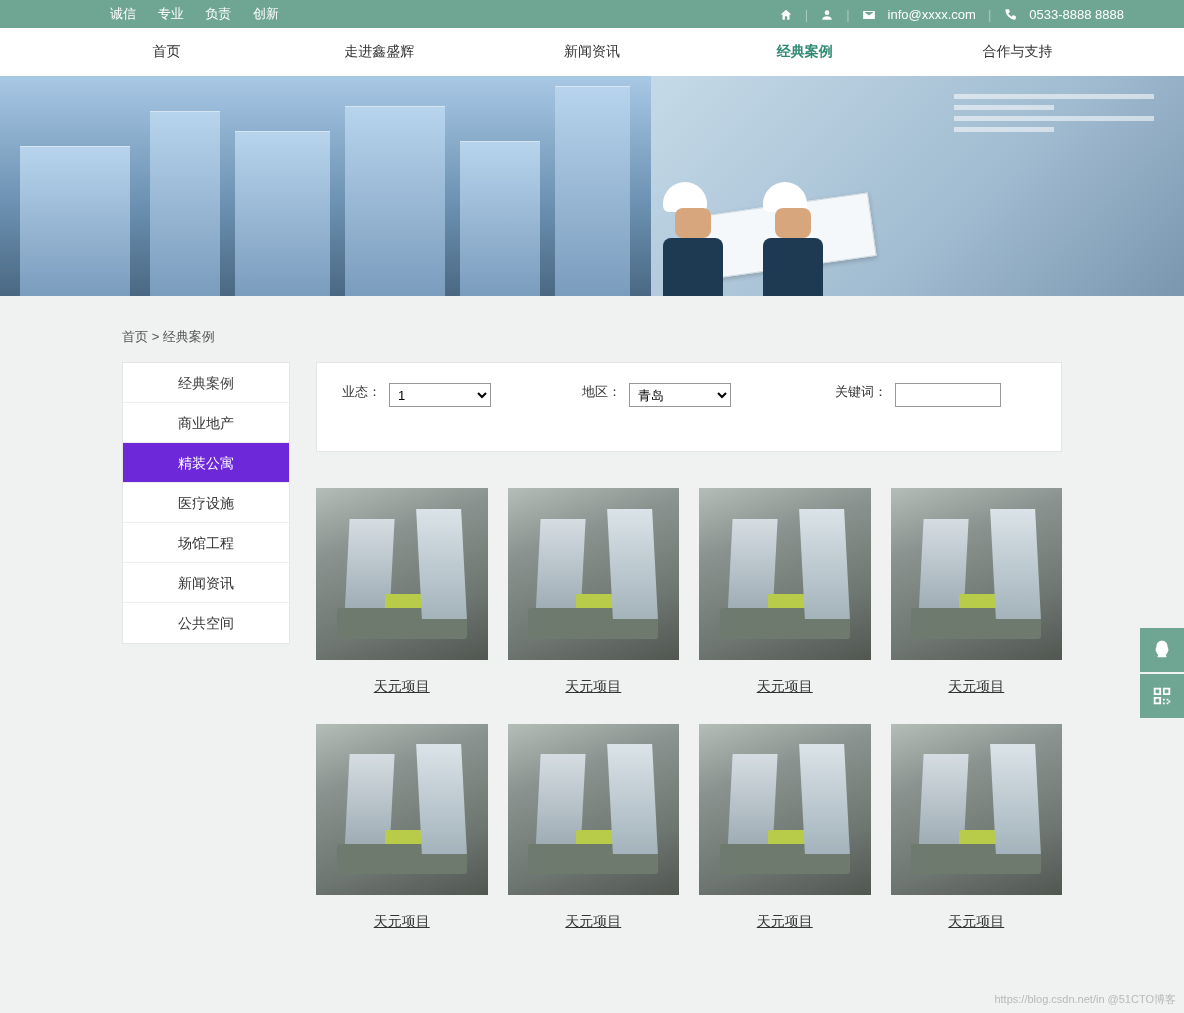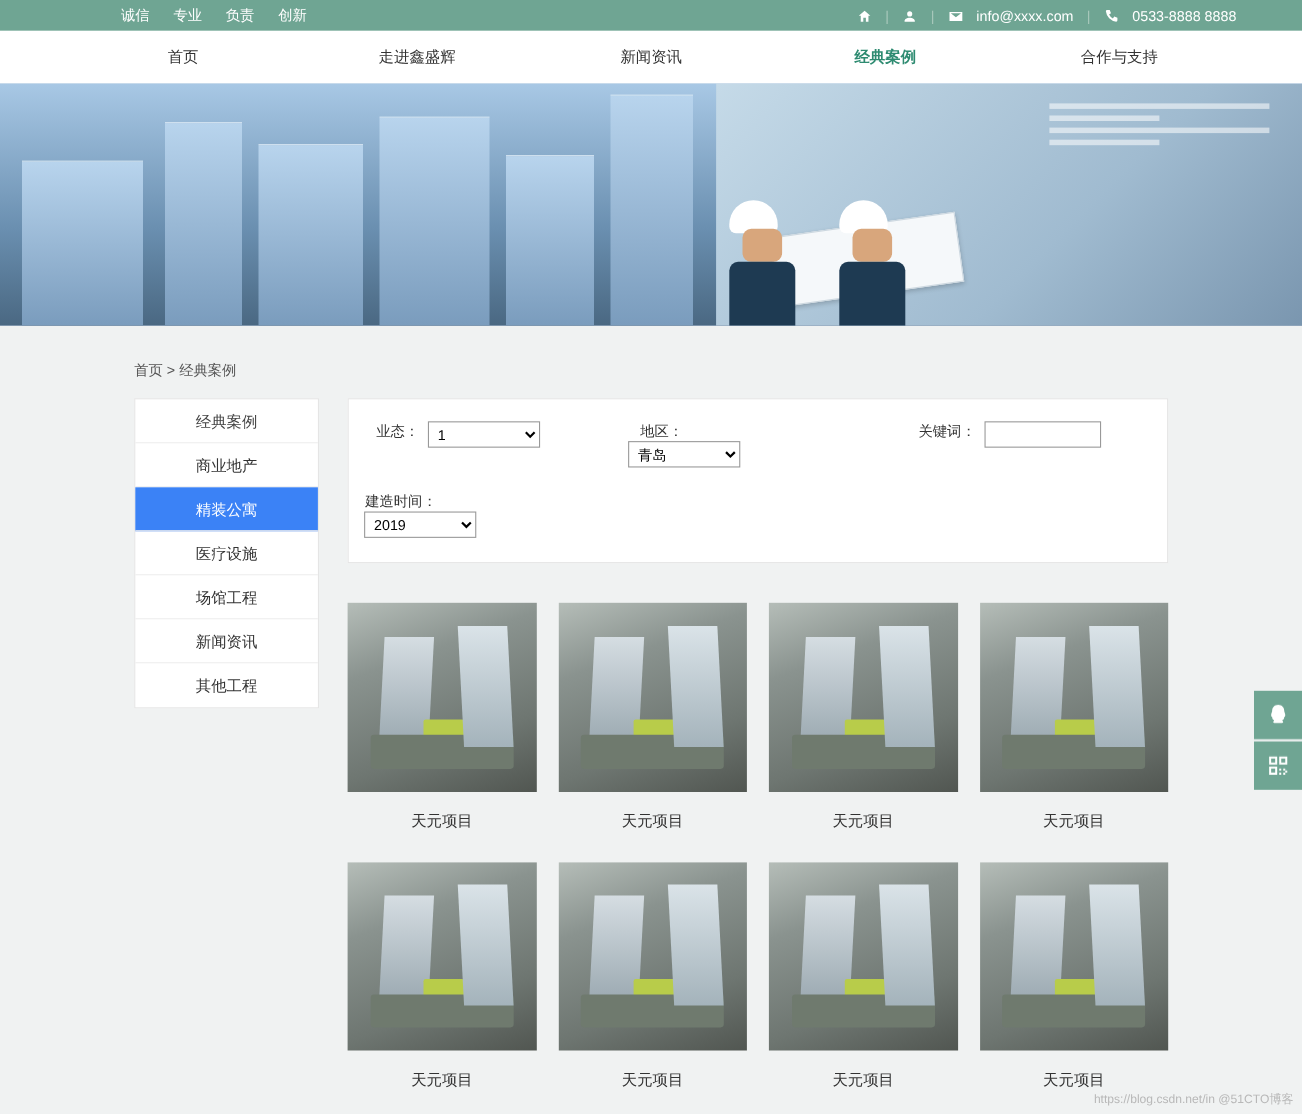--- a/index.html
+++ b/index.html
@@ -40,47 +40,47 @@
     .container { max-width: 960px; margin: 0 auto; padding: 4px 10px; }
     
     .breadcrumb { padding: 28px 0 16px; font-size: 13px; color: #555; }
     .breadcrumb a { color: #555; text-decoration: none; }
     
     .layout { display: flex; gap: 26px; align-items: flex-start; }
     
     .sidebar { width: 168px; background: #fff; flex-shrink: 0; border: 1px solid #e5e5e5; }
     .sidebar .cat { height: 40px; line-height: 40px; text-align: center; border-bottom: 1px solid #eee; cursor: pointer; font-size: 14px; }
     .sidebar .cat.head { font-weight: normal; color: #444; }
-    .sidebar .cat.active { background: #3b82f6; color: #fff; }
+    .sidebar .cat.active { background: #6d28d9; color: #fff; }
     .sidebar .cat:last-child { border-bottom: none; }
     
     .main { flex: 1; }
     
     .filter { background: #fff; border: 1px solid #e5e5e5; padding: 20px 14px 14px; margin-bottom: 36px; }
     .filter-row { display: flex; margin-bottom: 22px; gap: 12px; }
     .filter-row:last-child { margin-bottom: 8px; }
     .filter-cell { display: flex; align-items: flex-start; }
     .filter-cell.c1 { width: 228px; }
-    .filter-cell.c2 { width: 248px; flex-direction: column; }
+    .filter-cell.c2 { width: 248px; }
     .filter-cell.c3 { flex: 1; }
     .filter-cell label { width: 50px; text-align: right; margin-right: 8px; font-size: 13px; }
     .filter-cell.wide label { width: 66px; }
     .filter-cell.key label { width: 56px; }
     .filter select, .filter input[type="text"] { height: 24px; border: 1px solid #999; font-size: 13px; padding: 0 4px; background: #fff; }
     .filter select { width: 102px; }
     .filter input[type="text"] { width: 106px; }
     
     .grid { display: grid; grid-template-columns: repeat(4, 1fr); gap: 22px 20px; }
     .card { cursor: pointer; }
     .card-img { width: 100%; aspect-ratio: 1/1; background: linear-gradient(160deg, #b5bdb8 0%, #8a938f 30%, #6e7671 70%, #515651 100%); position: relative; overflow: hidden; }
     .card-img::before { content: ''; position: absolute; left: 18%; top: 18%; width: 26%; height: 58%; background: linear-gradient(180deg, #d5dde2 0%, #9aa8b0 100%); transform: skewX(-3deg); }
     .card-img::after { content: ''; position: absolute; right: 14%; top: 12%; width: 26%; height: 64%; background: linear-gradient(180deg, #dae3e8 0%, #a4b3bb 100%); transform: skewX(3deg); }
     .card-img .base { position: absolute; bottom: 12%; left: 12%; width: 76%; height: 18%; background: #6f7a6e; border-radius: 3px; }
     .card-img .patch { position:absolute; bottom:28%; left:40%; width:22%; height:10%; background:#b8cc4a; border-radius:2px; }
-    .card-title { text-align: center; padding: 18px 0 6px; font-size: 14px; color: #333; }
+    .card-title { text-align: center; padding: 18px 0 6px; font-size: 14px; color: #333; text-decoration: underline; }
     
     .side-float { position: fixed; right: 0; top: 62%; width: 44px; }
     .side-float .fb { width: 44px; height: 44px; background: #6fa593; margin-bottom: 2px; display: flex; align-items: center; justify-content: center; cursor: pointer; }
     .side-float svg { width: 22px; height: 22px; fill: #fff; }
     
     .watermark { position: fixed; right: 8px; bottom: 6px; font-size: 11px; color: #b8b8b8; }
   </style>
 </head>
 <body>
 
@@ -160,44 +160,40 @@
   </div>
 
   <div class="layout">
     <div class="sidebar">
       <div class="cat head">经典案例</div>
       <div class="cat">商业地产</div>
       <div class="cat active">精装公寓</div>
       <div class="cat">医疗设施</div>
       <div class="cat">场馆工程</div>
       <div class="cat">新闻资讯</div>
-      <div class="cat">其他工程</div>
+      <div class="cat">公共空间</div>
     </div>
 
     <div class="main">
       <div class="filter">
         <div class="filter-row">
           <div class="filter-cell c1">
             <label>业态：</label>
             <select><option>1</option></select>
           </div>
           <div class="filter-cell c2">
             <label>地区：</label>
             <select><option>青岛</option></select>
           </div>
           <div class="filter-cell c3 key">
             <label>关键词：</label>
             <input type="text" value="" style="">
           </div>
         </div>
         <div class="filter-row">
-          <div class="filter-cell c2 wide">
-            <label>建造时间：</label>
-            <select><option>2019</option></select>
-          </div>
         </div>
       </div>
 
       <div class="grid">
         <div class="card">
             <div class="card-img">
               <div class="patch"></div>
               <div class="base"></div>
             </div>
             <div class="card-title">天元项目</div>

